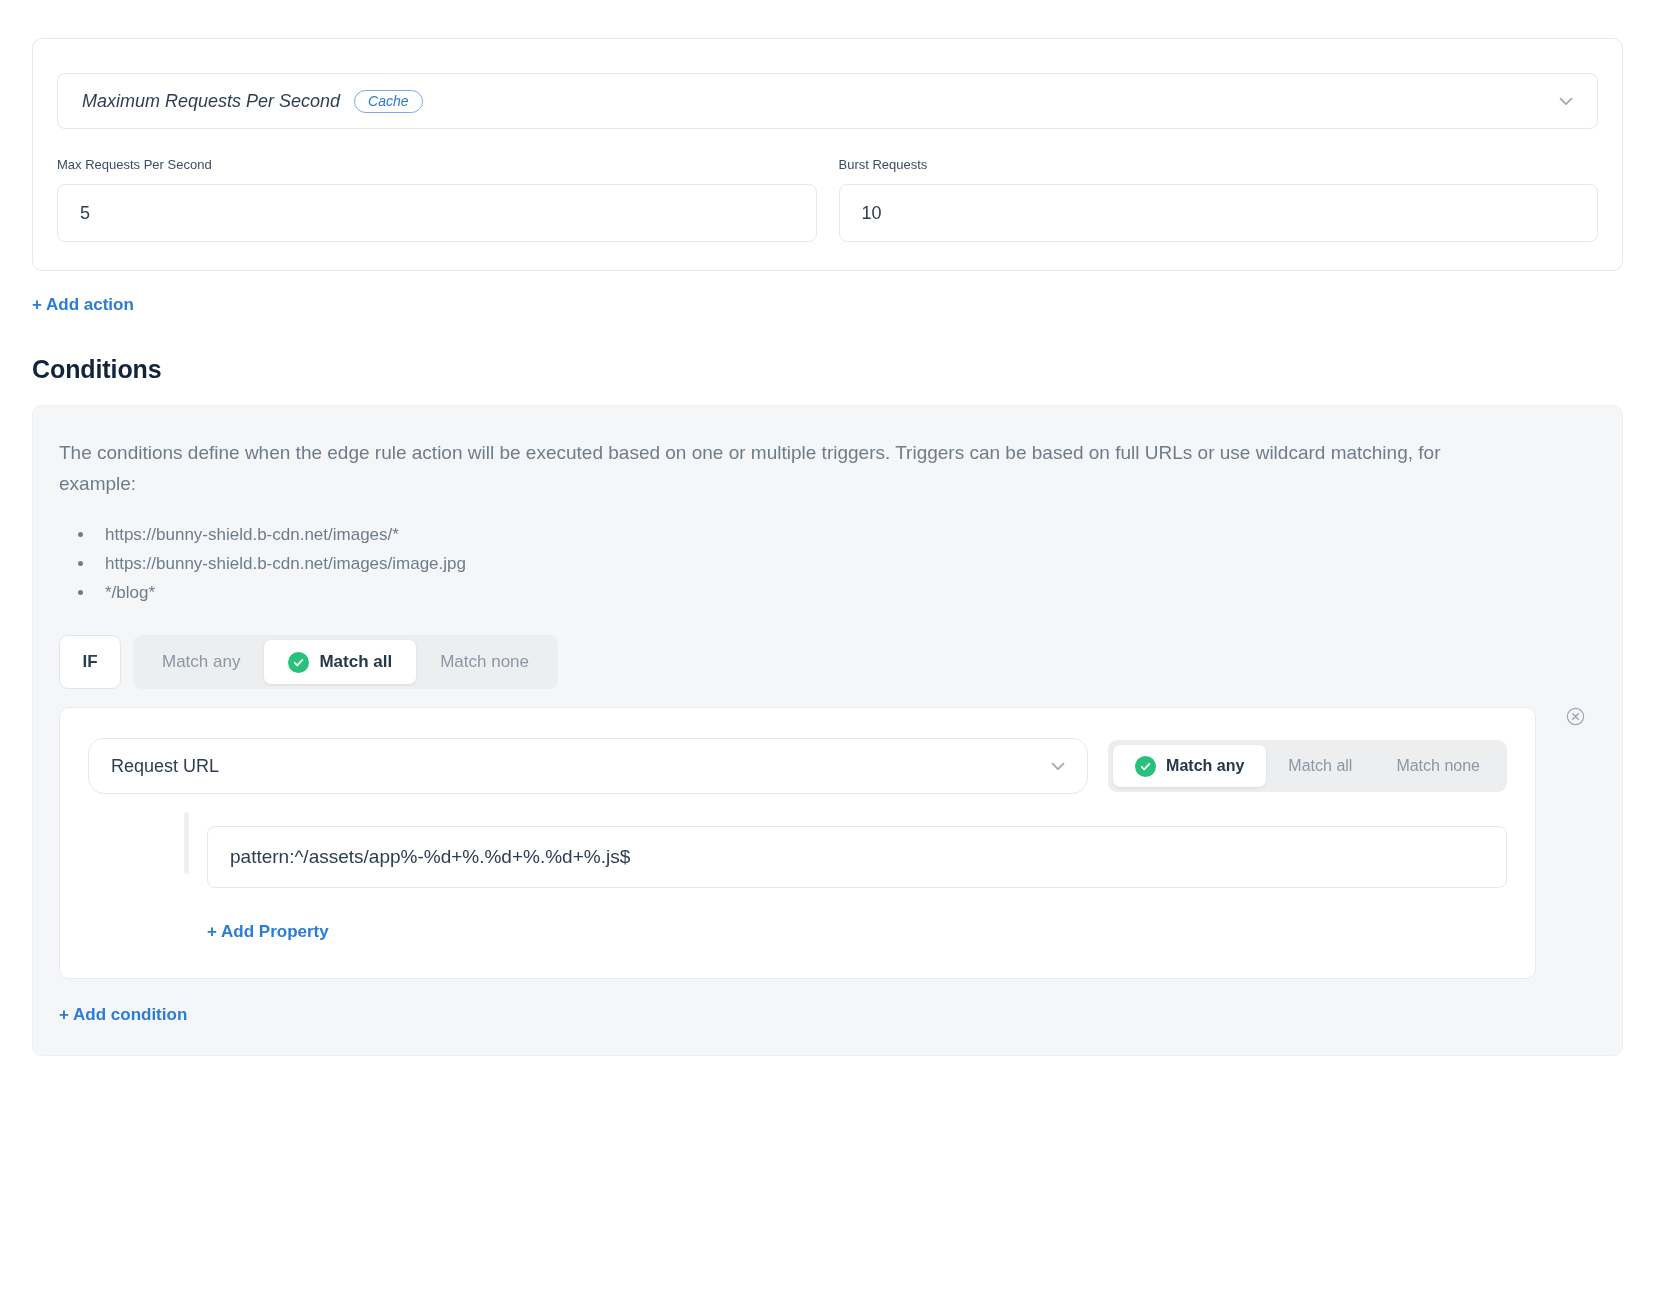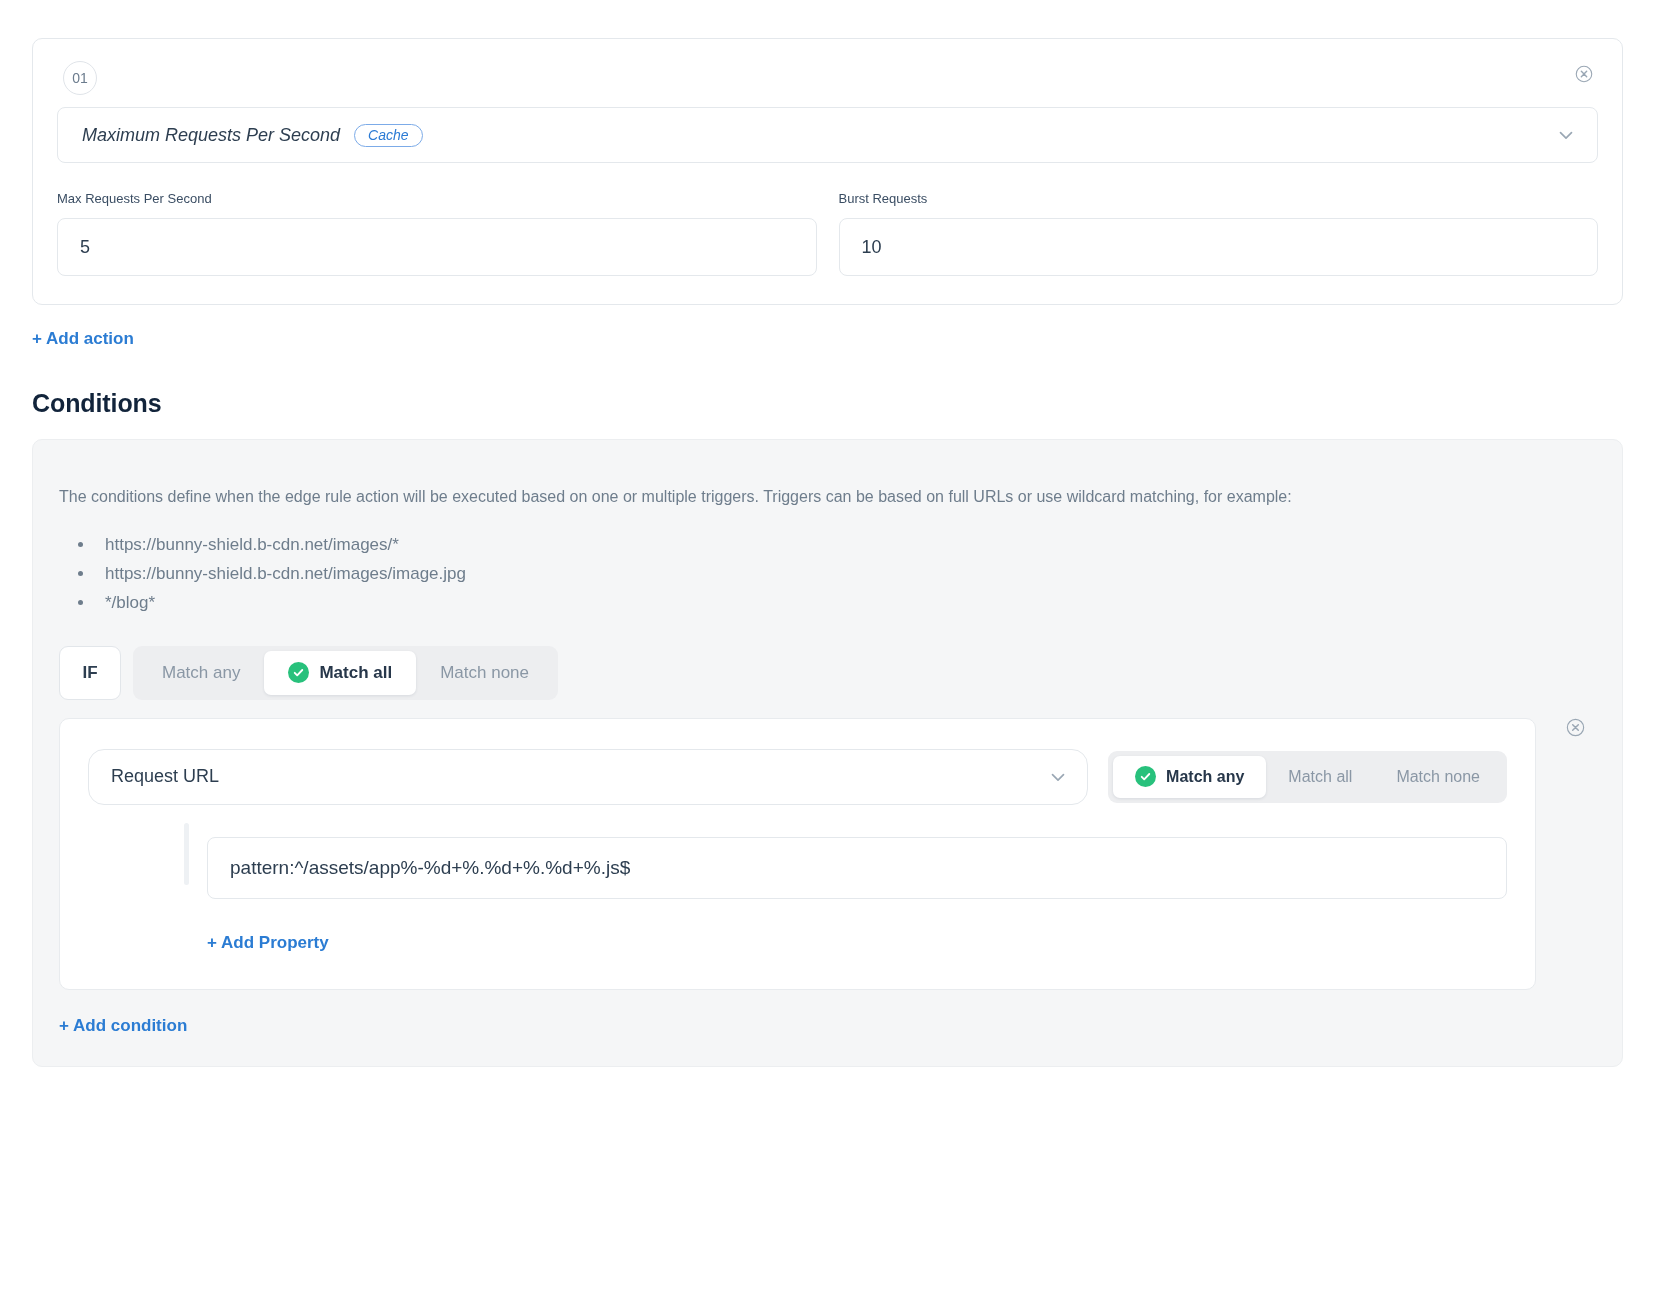--- a/index.html
+++ b/index.html
@@ -172,25 +172,24 @@
 
   .conditions-panel {
     margin-top: 10px;
     background: #f5f6f7;
     border: 1px solid #eceef0;
     border-radius: 10px;
     padding: 32px 26px 30px 26px;
   }
 
   .desc {
-    font-size: 16px;
+    font-size: 19px;
     line-height: 1.62;
     color: #6e7d8c;
     max-width: 1420px;
-    margin-top: 12px;
   }
   .desc-list {
     margin: 20px 0 0 36px;
     color: #6e7d8c;
     font-size: 17px;
     line-height: 1.72;
   }
   .desc-list li { padding-left: 10px; }
 
   
@@ -351,31 +350,20 @@
 </style>
 </head>
 <body>
 
 <div class="page">
 
   
 
   
   <div class="actions-card">
-    <div class="card-top">
-      <div class="index-badge">01</div>
-      <button class="close-x">
-        <span>
-          <svg width="20" height="20" viewBox="0 0 24 24" fill="none" stroke="currentColor" stroke-width="1.7" stroke-linecap="round">
-            <circle cx="12" cy="12" r="9.3" stroke-width="1.3"></circle>
-            <path d="M8.8 8.8l6.4 6.4M15.2 8.8l-6.4 6.4"></path>
-          </svg>
-        </span>
-      </button>
-    </div>
 
     <div class="select-box">
       <span class="select-label">Maximum Requests Per Second</span>
       <span class="pill-badge">Cache</span>
       <span class="chev">
         <svg width="22" height="22" viewBox="0 0 24 24" fill="none" stroke="currentColor" stroke-width="1.8" stroke-linecap="round" stroke-linejoin="round">
           <path d="M6 9.5l6 6 6-6"></path>
         </svg>
       </span>
     </div>

